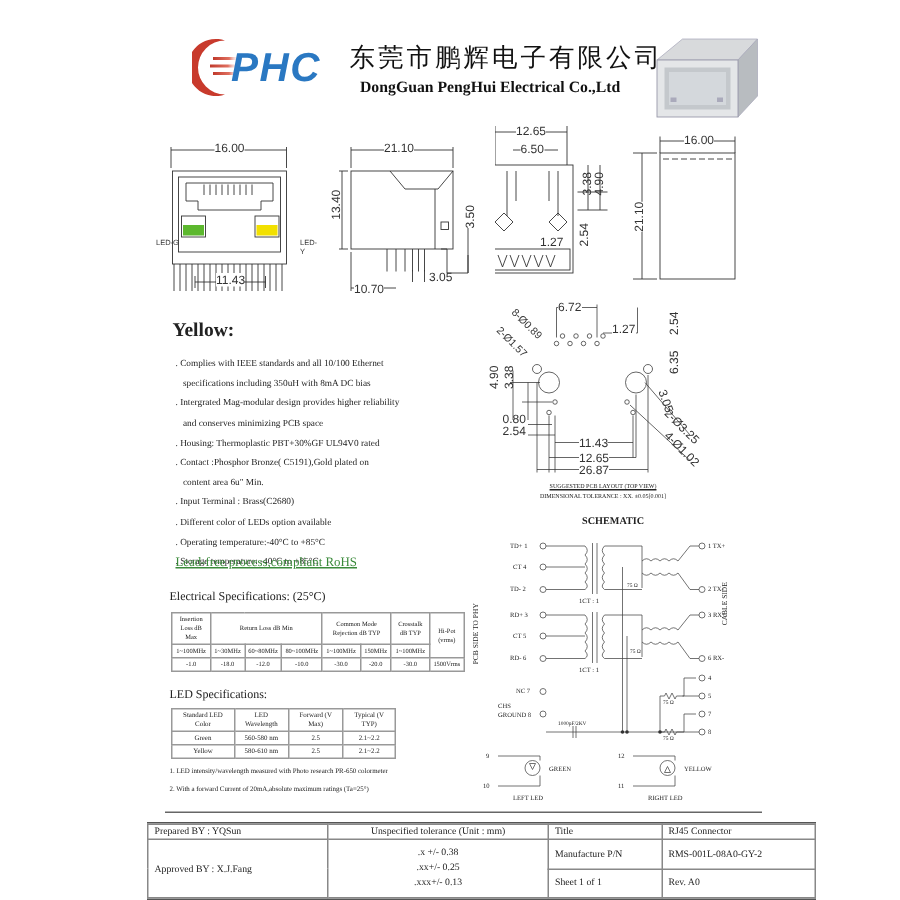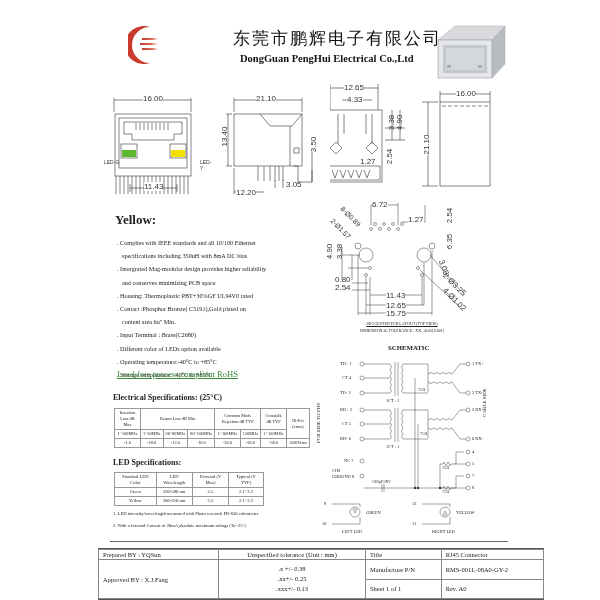--- a/index.html
+++ b/index.html
@@ -8,21 +8,21 @@
   .logo{left:128px;top:24px;width:100px;height:42px;}
   .cn-title{left:233px;top:27px;font-size:17px;letter-spacing:2px;color:#111;font-family:"DejaVu Serif",serif;}
   .en-title{left:240px;top:53px;font-size:10.5px;font-weight:bold;color:#111;}
   .photo{left:430px;top:20px;width:90px;height:60px;}
   .dim{font-family:"Liberation Sans",sans-serif;font-size:8px;color:#333;}
   .feat-h{left:115px;top:212px;font-size:13px;font-weight:bold;}
   .feat-list{left:117px;top:236px;font-size:6.2px;line-height:13.2px;width:210px;}
   .feat-list div{white-space:nowrap;}
   .feat-list .ind{padding-left:5px;}
   .rohs{left:117px;top:369px;font-size:8.6px;color:#3a8a3a;text-decoration:underline;}
-  .sec-h{font-size:8px;font-weight:bold;}
+  .sec-h{font-size:8px;font-weight:normal;}
   table.spec{border-collapse:collapse;font-size:4.3px;text-align:center;}
   table.spec td{border:0.6px solid #999;padding:1px 2px;line-height:6px;}
   .notes{left:113px;top:508px;font-size:4.6px;line-height:12px;}
   .sug{left:360px;top:320px;font-size:4px;text-align:center;line-height:7px;text-decoration:none;}
   .schem-h{left:388px;top:344px;font-size:6.8px;font-weight:bold;}
   .sch-txt{font-size:4.4px;}
   .footer{left:98px;top:548px;width:446px;height:50px;border-top:1.2px solid #555;border-bottom:1px solid #555;}
   .footer table{border-collapse:collapse;width:100%;height:100%;font-size:6.5px;}
   .footer td{border:0.6px solid #888;padding:0 4px;}
   .rule{left:110px;top:541px;width:398px;height:1.4px;background:#666;}
@@ -37,20 +37,21 @@
         <stop offset="0" stop-color="#c0392b"></stop>
         <stop offset="0.6" stop-color="#e07060"></stop>
         <stop offset="1" stop-color="#fff" stop-opacity="0"></stop>
       </linearGradient>
     </defs>
     <path d="M22 3 A19 19 0 1 0 22 39 A15 15 0 0 1 22 3Z" fill="#c83a2c"></path>
     <rect x="14" y="14" width="18" height="2" fill="url(#sw)"></rect>
     <rect x="12" y="19" width="20" height="2" fill="url(#sw)"></rect>
     <rect x="14" y="24" width="18" height="2" fill="url(#sw)"></rect>
   </svg>
+  <span class="abs" style="left:26px;top:6px;font-family:'Liberation Sans',sans-serif;font-weight:bold;font-style:italic;font-size:27px;color:#2a78c2;letter-spacing:1px;">PHC</span>
 </div>
 <div class="abs cn-title">东莞市鹏辉电子有限公司</div>
 <div class="abs en-title">DongGuan PengHui Electrical Co.,Ltd</div>
 
 <div class="abs photo">
   <svg width="90" height="60" viewBox="0 0 90 60">
     <polygon points="8,20 25,6 75,6 62,20" fill="#d8dadc" stroke="#aab" stroke-width="0.5"></polygon>
     <polygon points="62,20 75,6 75,44 62,58" fill="#b8bcc0" stroke="#aab" stroke-width="0.5"></polygon>
     <rect x="8" y="20" width="54" height="38" fill="#e4e6e8" stroke="#99a" stroke-width="0.6"></rect>
     <rect x="13" y="25" width="44" height="28" fill="#c4c8cc"></rect>
@@ -103,21 +104,21 @@
       <path d="M76 74 h4 v16 h14 v-12"></path>
       <line x1="94" y1="60" x2="94" y2="90"></line>
       <line x1="16" y1="76" x2="16" y2="102"></line>
       <line x1="16" y1="100" x2="46" y2="100"></line>
       <line x1="57" y1="88" x2="57" y2="96"></line>
         <line x1="65" y1="88" x2="65" y2="96"></line>
     </g>
   </svg>
   <span class="abs dim" style="left:38px;top:2px;background:#fff;">21.10</span>
   <span class="abs dim" style="left:-4px;top:40px;transform:rotate(-90deg);">13.40</span>
-  <span class="abs dim" style="left:18px;top:96px;background:#fff;">12.20</span>
+  <span class="abs dim" style="left:18px;top:96px;background:#fff;">10.70</span>
   <span class="abs dim" style="left:68px;top:88px;">3.05</span>
   <span class="abs dim" style="left:88px;top:48px;transform:rotate(-90deg);">3.50</span>
 </div>
 
 <div class="abs" style="left:330px;top:80px;width:80px;height:110px;">
   <svg width="80" height="110" viewBox="0 0 80 110" style="position:absolute;left:0;top:0;">
     <g stroke="#333" stroke-width="0.6" fill="none">
       <line x1="0" y1="8" x2="48" y2="8"></line>
         <line x1="0" y1="4" x2="0" y2="30"></line>
         <line x1="48" y1="4" x2="48" y2="30"></line>
@@ -127,21 +128,21 @@
       <path d="M0 68 l6 -6 l6 6 l-6 6z M36 68 l6 -6 l6 6 l-6 6z"></path>
       <rect x="-4" y="86" width="54" height="14"></rect>
       <path d="M2 90 l3 8 l3 -8 M10 90 l3 8 l3 -8 M18 90 l3 8 l3 -8 M26 90 l3 8 l3 -8 M34 90 l3 8 l3 -8"></path>
       <line x1="55" y1="48" x2="75" y2="48"></line>
         <line x1="55" y1="60" x2="75" y2="60"></line>
       <line x1="62" y1="30" x2="62" y2="60"></line>
         <line x1="70" y1="30" x2="70" y2="60"></line>
     </g>
   </svg>
   <span class="abs dim" style="left:14px;top:3px;background:#fff;">12.65</span>
-  <span class="abs dim" style="left:17px;top:15px;background:#fff;">4.33</span>
+  <span class="abs dim" style="left:17px;top:15px;background:#fff;">6.50</span>
   <span class="abs dim" style="left:54px;top:38px;transform:rotate(-90deg);">3.38</span>
   <span class="abs dim" style="left:62px;top:38px;transform:rotate(-90deg);">4.90</span>
   <span class="abs dim" style="left:52px;top:72px;transform:rotate(-90deg);">2.54</span>
   <span class="abs dim" style="left:30px;top:77px;">1.27</span>
 </div>
 
 <div class="abs" style="left:420px;top:88px;width:80px;height:105px;">
   <svg width="80" height="105" viewBox="0 0 80 105" style="position:absolute;left:0;top:0;">
     <g stroke="#333" stroke-width="0.6" fill="none">
       <line x1="20" y1="6" x2="70" y2="6"></line>
@@ -282,21 +283,21 @@
   <span class="abs dim" style="left:112px;top:16px;transform:rotate(-90deg);">2.54</span>
   <span class="abs dim" style="left:112px;top:42px;transform:rotate(-90deg);">6.35</span>
   <span class="abs dim" style="left:8px;top:18px;transform:rotate(45deg);font-size:7px;">8-Ø0.89</span>
   <span class="abs dim" style="left:-2px;top:30px;transform:rotate(45deg);font-size:7px;">2-Ø1.57</span>
   <span class="abs dim" style="left:-8px;top:52px;transform:rotate(-90deg);">4.90</span>
   <span class="abs dim" style="left:2px;top:52px;transform:rotate(-90deg);">3.38</span>
   <span class="abs dim" style="left:5px;top:80px;">0.80</span>
   <span class="abs dim" style="left:5px;top:88px;">2.54</span>
   <span class="abs dim" style="left:56px;top:96px;background:#fff;">11.43</span>
   <span class="abs dim" style="left:56px;top:106px;background:#fff;">12.65</span>
-  <span class="abs dim" style="left:56px;top:114px;background:#fff;">15.75</span>
+  <span class="abs dim" style="left:56px;top:114px;background:#fff;">26.87</span>
   <span class="abs dim" style="left:106px;top:68px;transform:rotate(70deg);">3.05</span>
   <span class="abs dim" style="left:110px;top:85px;transform:rotate(45deg);">2-Ø3.25</span>
   <span class="abs dim" style="left:110px;top:100px;transform:rotate(45deg);">4-Ø1.02</span>
 </div>
 <div class="abs sug">
   <div style="text-decoration:underline;">SUGGESTED PCB LAYOUT (TOP VIEW)</div>
   <div>DIMENSIONAL TOLERANCE : XX. ±0.05[0.001]</div>
 </div>
 
 <div class="abs schem-h">SCHEMATIC</div>

